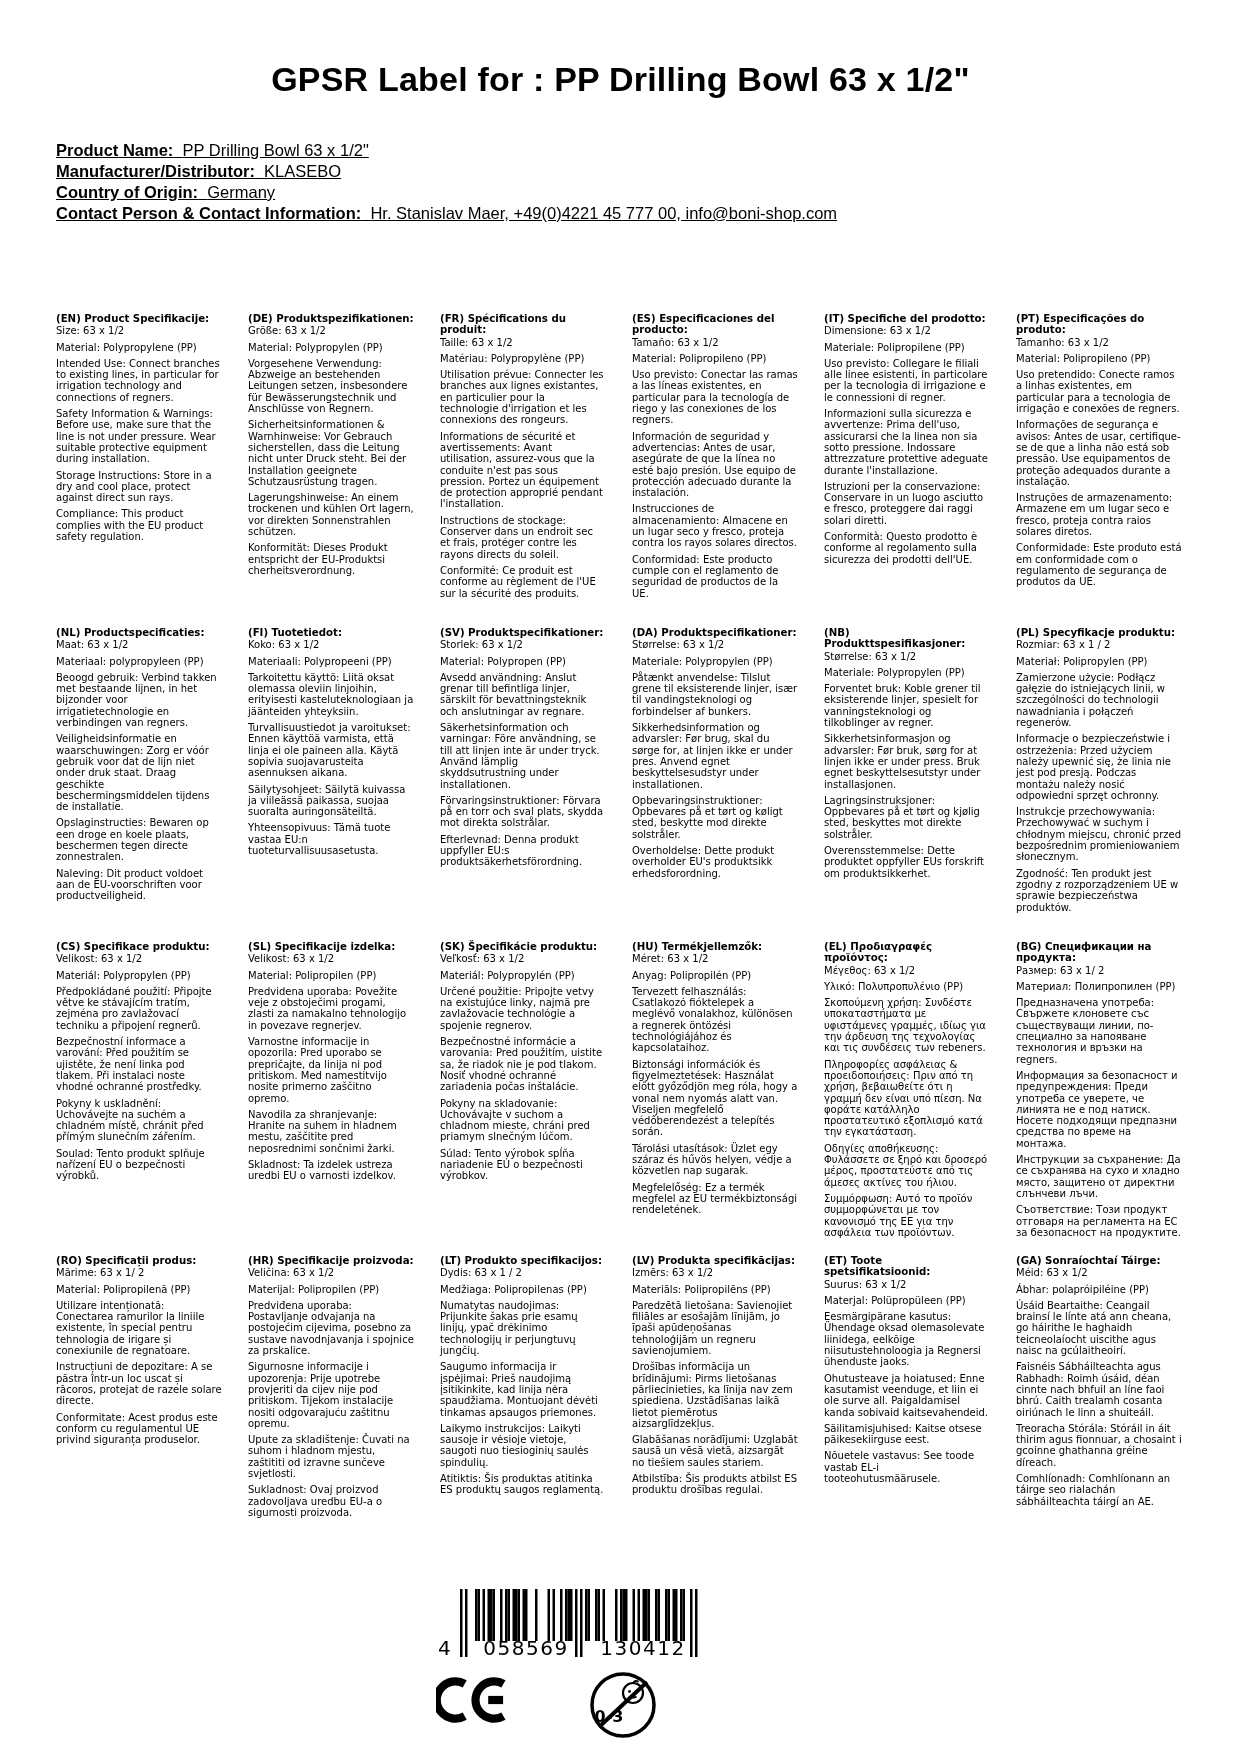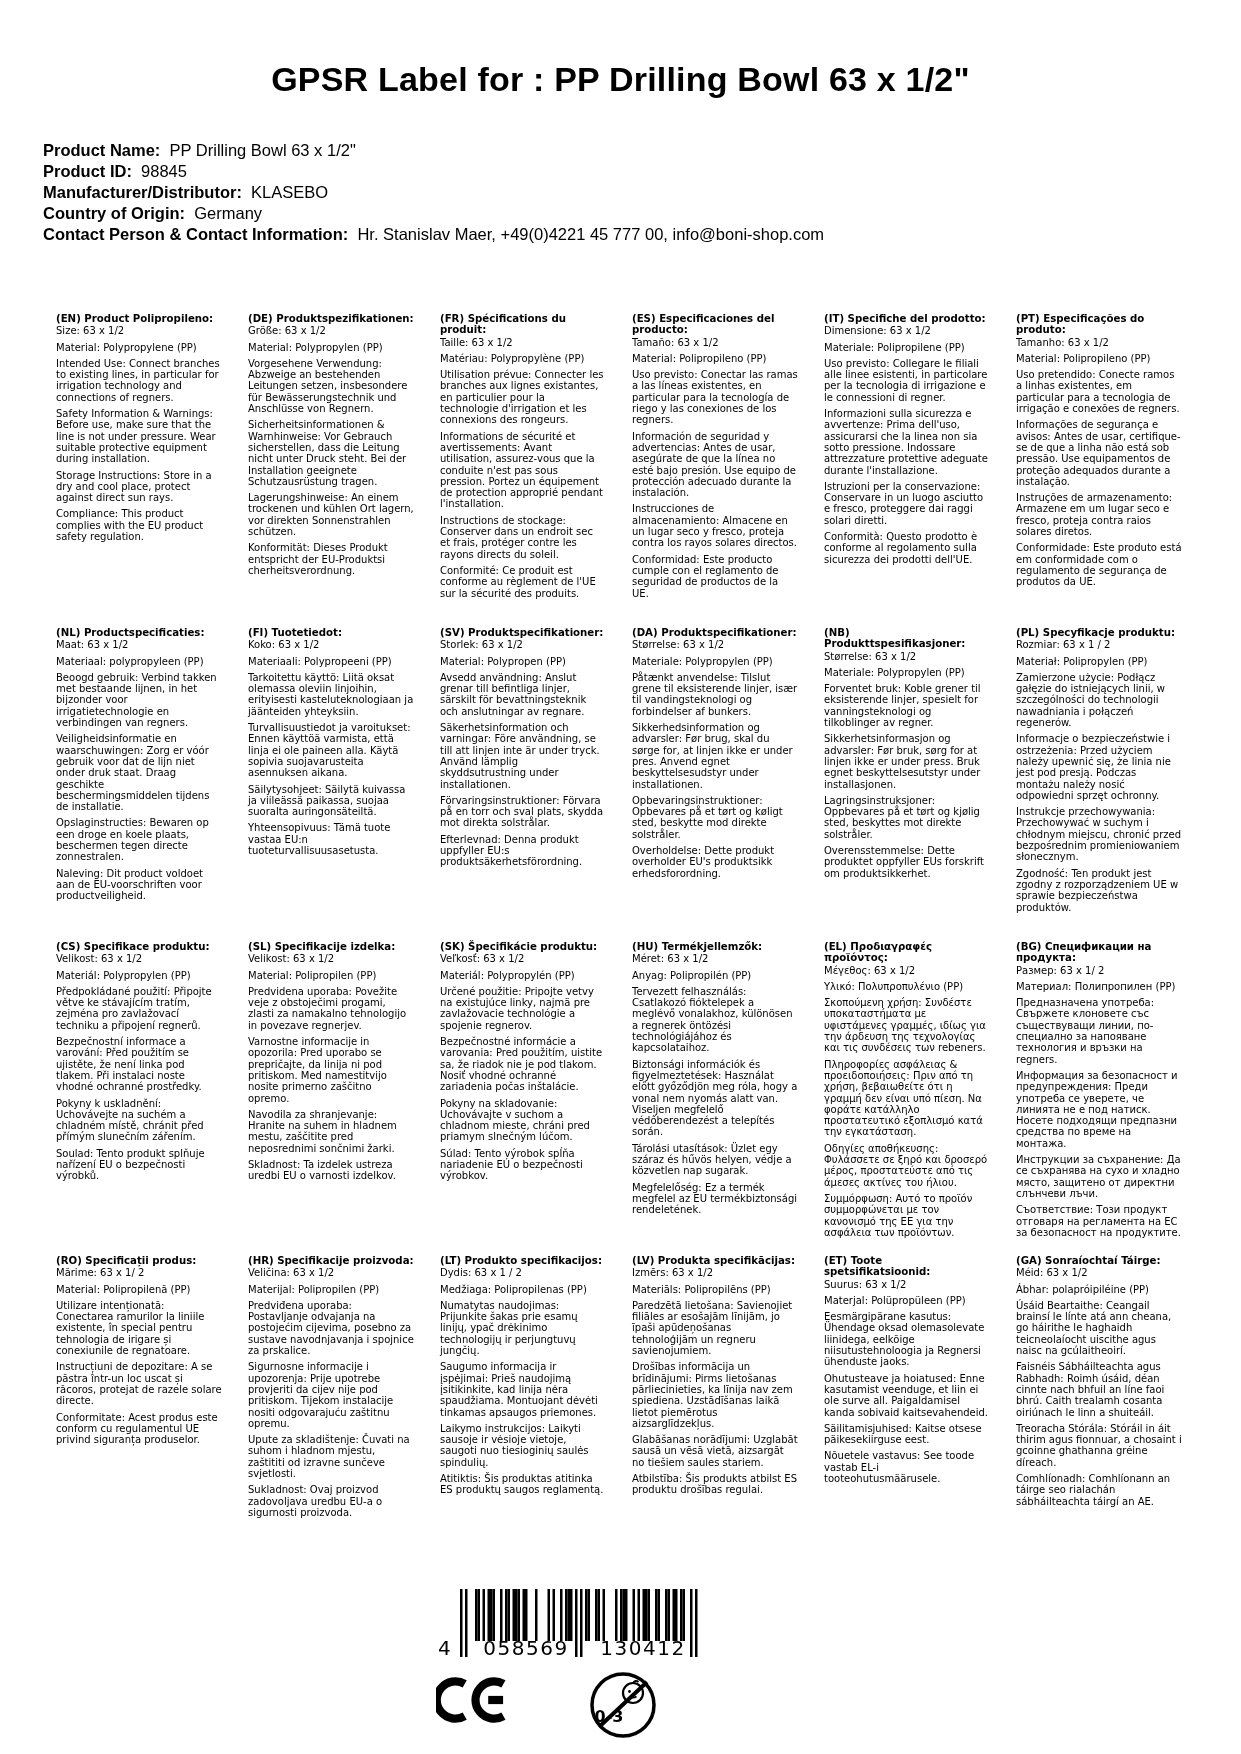--- a/index.html
+++ b/index.html
@@ -8,23 +8,23 @@
     width:1241px; height:1754px; position:relative;
     color:#000; font-family:"DejaVu Sans", sans-serif;
   }
   .page { position:absolute; inset:0; overflow:hidden; }
   .title {
     position:absolute; top:60px; left:0; width:100%;
     text-align:center; font-family:"Liberation Sans", sans-serif;
     font-weight:bold; font-size:34px; letter-spacing:0.2px;
   }
   .product-info {
-    position:absolute; top:140px; left:43px;
+    position:absolute; top:140px; left:56px;
     font-family:"Liberation Sans", sans-serif;
-    font-size:16.5px; line-height:21px;
+    font-size:16.5px; line-height:21px;text-decoration:underline;
   }
   .info-label { font-weight:bold; }
   .spec-grid {
     position:absolute; top:313px; left:56px; width:1160px;
     display:grid; grid-template-columns:repeat(6, 192px);
     grid-auto-rows:314px;
   }
   .spec-block { width:166px; font-size:10px; line-height:11.3px; }
   .spec-heading { font-weight:bold; font-size:10.2px; }
   .spec-line { margin-top:5px; }
@@ -39,29 +39,28 @@
 </style>
 </head>
 <body>
 
 <div class="page">
 
   <h1 class="title">GPSR Label for : PP Drilling Bowl 63 x 1/2"</h1>
 
   <div class="product-info">
       <div class="info-row"><span class="info-label">Product Name:</span>&nbsp; <span class="info-value">PP Drilling Bowl 63 x 1/2"</span></div>
-      <div class="info-row"><span class="info-label">Product ID:</span>&nbsp; <span class="info-value">98845</span></div>
       <div class="info-row"><span class="info-label">Manufacturer/Distributor:</span>&nbsp; <span class="info-value">KLASEBO</span></div>
       <div class="info-row"><span class="info-label">Country of Origin:</span>&nbsp; <span class="info-value">Germany</span></div>
       <div class="info-row"><span class="info-label">Contact Person &amp; Contact Information:</span>&nbsp; <span class="info-value">Hr. Stanislav Maer, +49(0)4221 45 777 00, info@boni-shop.com</span></div>
     </div>
 
   <div class="spec-grid">
       <div class="spec-block">
-        <div class="spec-heading">(EN) Product Polipropileno:</div>
+        <div class="spec-heading">(EN) Product Specifikacije:</div>
         <p class="spec-line">Size: 63 x 1/2</p>
         <p class="spec-line">Material: Polypropylene (PP)</p>
         <p class="spec-line">Intended Use: Connect branches to existing lines, in particular for irrigation technology and connections of regners.</p>
         <p class="spec-line">Safety Information &amp; Warnings: Before use, make sure that the line is not under pressure. Wear suitable protective equipment during installation.</p>
         <p class="spec-line">Storage Instructions: Store in a dry and cool place, protect against direct sun rays.</p>
         <p class="spec-line">Compliance: This product complies with the EU product safety regulation.</p>
       </div>
       <div class="spec-block">
         <div class="spec-heading">(DE) Produktspezifikationen:</div>
         <p class="spec-line">Größe: 63 x 1/2</p>

